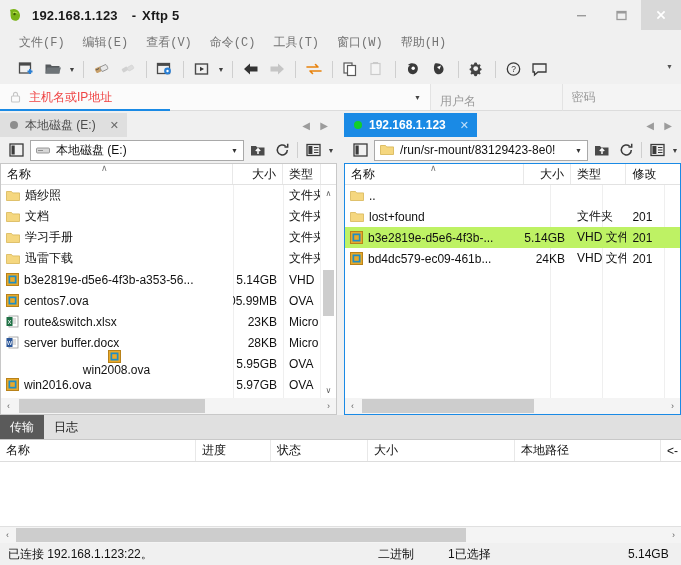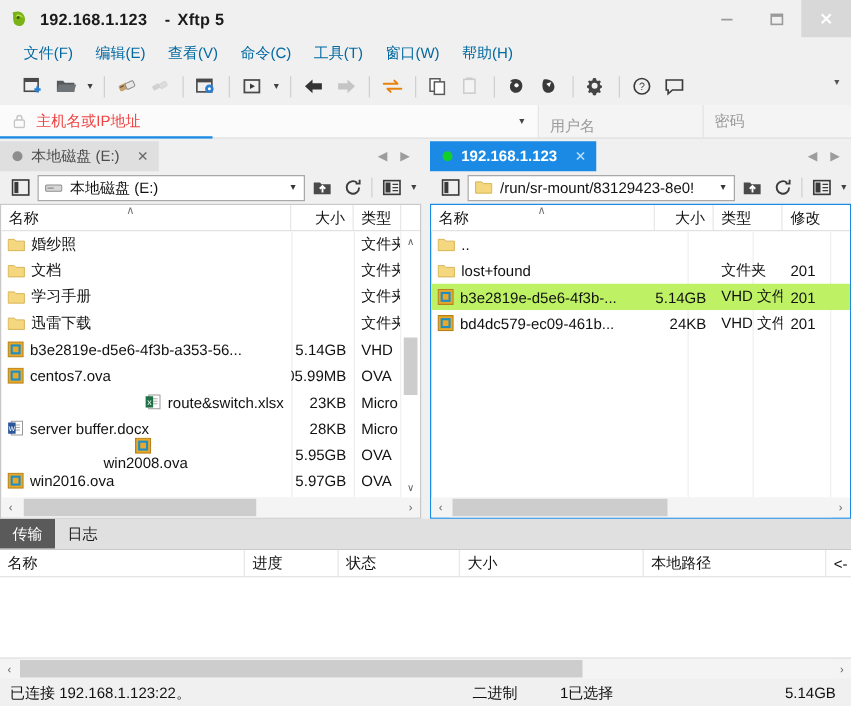--- a/index.html
+++ b/index.html
@@ -31,21 +31,21 @@
   .title-dash { font-size:13px; font-weight:bold; color:#1a1a1a; margin:0 6px 0 14px; }
   .win-controls { margin-left: auto; display: flex; height: 30px; flex:none; }
   .win-btn {
     width: 40px; height: 30px; display: flex; align-items: center; justify-content: center;
     color: #9a9a9a; font-size: 11px;
   }
   .win-btn.close { background: #d8d8d8; color: #ffffff; font-size: 13px; }
 
   
   .menubar { height: 24px; display: flex; align-items: center; padding-left: 10px; flex: none; background: #f0f0f0; }
-  .menu-item { padding: 3px 9px; font-size: 12px; color: #0369a1; white-space: nowrap; }
+  .menu-item { padding: 3px 9px; font-size: 12px; color: #737373; white-space: nowrap; font-family: Liberation Mono, monospace; }
 
   
   .toolbar {
     height: 30px; display: flex; align-items: center; flex: none; background: #f0f0f0;
     padding-left: 14px; position: relative;
   }
   .tb-btn { width: 26px; height: 24px; display:flex; align-items:center; justify-content:center; position: relative; }
   .tb-caret { width: 12px; height: 24px; display:flex; align-items:center; justify-content:center; color:#404040; font-size: 7px; }
   .tb-sep { width: 1px; height: 17px; background: #cfcfcf; margin: 0 5px; flex:none; }
   .tb-overflow { position: absolute; right: 8px; top: 9px; color:#555; font-size:7px; }
@@ -464,21 +464,21 @@
                       <rect x="2.5" y="2.5" width="8" height="8" fill="#1f8ec4"></rect>
                       <rect x="4.2" y="4.2" width="4.6" height="4.6" fill="#e8a92a"></rect>
                     </svg>
                   </span>
                   <span>centos7.ova</span>
                 </div>
                 <div class="fl-cell num" style="width: 50px;">505.99MB</div>
                 <div class="fl-cell" style="width: 38px;">OVA</div>
               </div>
               <div class="fl-row">
-                <div class="fl-cell name" style="width: 232px; justify-content: flex-end;">
+                <div class="fl-cell name" style="width: 232px;">
                   <span class="ico">
                     <svg width="13" height="13" viewBox="0 0 13 13">
                       <rect x="3" y="1" width="9" height="11" fill="#ffffff" stroke="#9a9a9a" stroke-width=".8"></rect>
                       <path d="M5 4 h5 M5 6 h5 M5 8 h5" stroke="#aaa" stroke-width=".8"></path>
                       <rect x="0.5" y="2" width="6" height="9" fill="#1e7145"></rect>
                       <text x="3.5" y="9" font-size="7" fill="#ffffff" text-anchor="middle" font-family="Liberation Sans, sans-serif">x</text>
                     </svg>
                   </span>
                   <span>route&amp;switch.xlsx</span>
                 </div>

